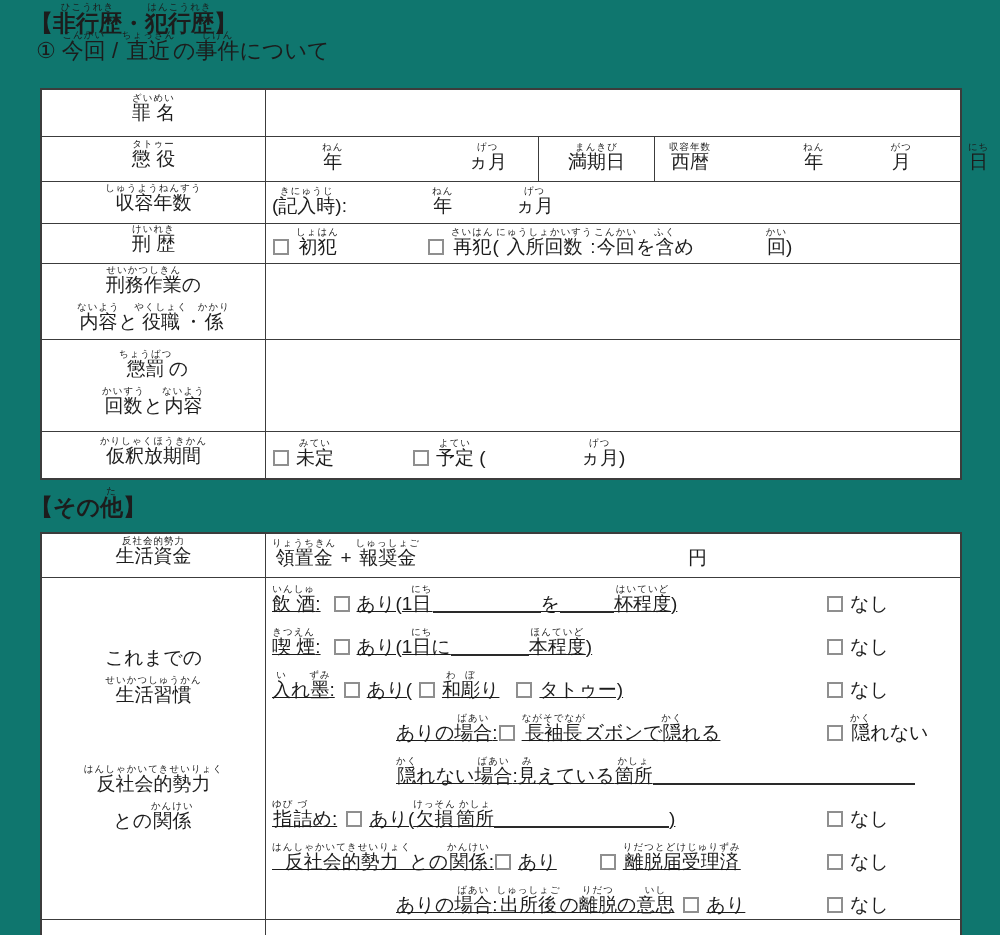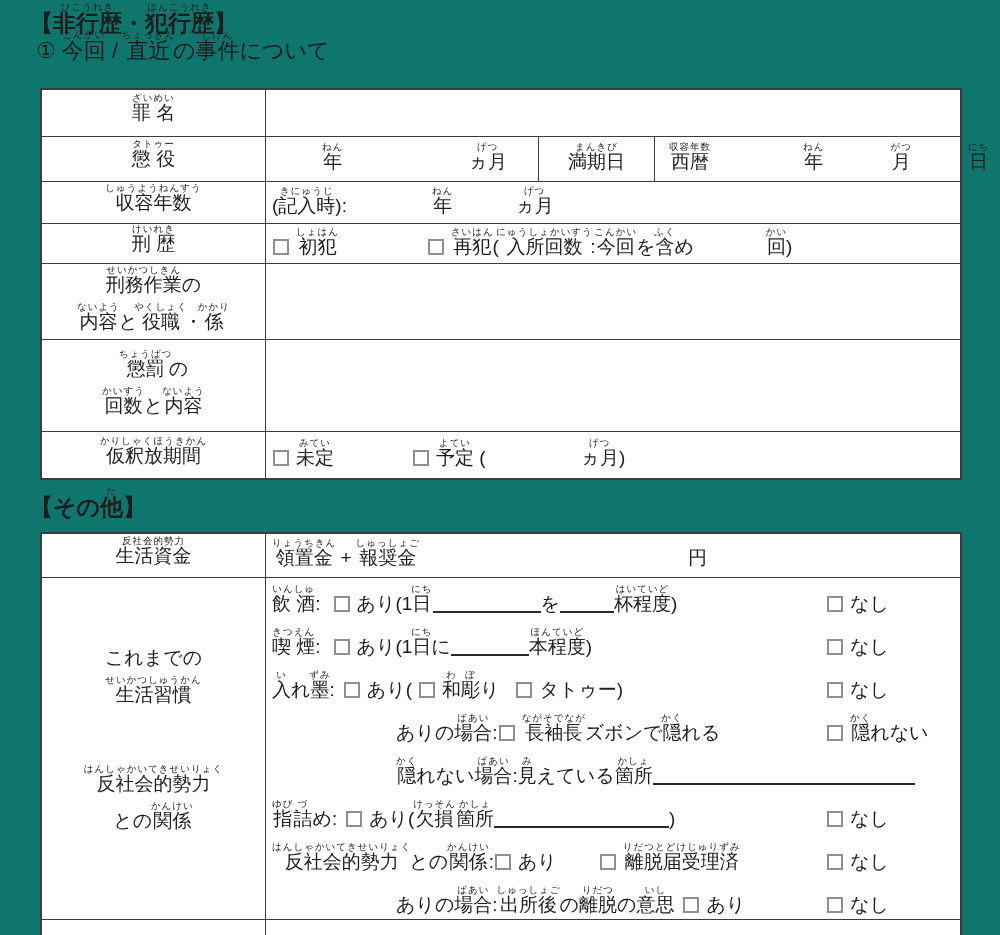--- a/index.html
+++ b/index.html
@@ -24,21 +24,21 @@
   .ccell.nopad{padding:0;display:flex;}
   .sub{position:relative;box-sizing:border-box;padding-left:6px;}
   .sub + .sub{border-left:1px solid #3c3c3c;}
   .sub.grow{flex:1;}
   .sub.ctr{text-align:center;padding-left:0;}
   .lstack .line{line-height:35px;}
   .cb{display:inline-block;width:16px;height:16px;border:2px solid #8f8f8f;box-sizing:border-box;
       background:#fff;vertical-align:-2px;margin:0 1px;}
   .bl{display:inline-block;height:3px;border-bottom:2px solid #2a2a2a;vertical-align:-3px;}
   .sp{display:inline-block;}
-  .fline{position:relative;height:43px;line-height:48px;white-space:nowrap;}
+  .fline{position:relative;height:43px;line-height:48px;white-space:nowrap;text-decoration:underline;}
   .flines{padding-top:2px;}
   .rp{position:absolute;left:554px;top:0;}
   .pline{position:relative;height:43px;line-height:46px;white-space:nowrap;}
   .pclose{position:absolute;right:10px;top:0;}
   .habit-label-group{position:absolute;left:0;width:100%;text-align:center;}
   .g1{top:62px;}
   .g2{top:186px;}
 </style>
 </head>
 <body>

